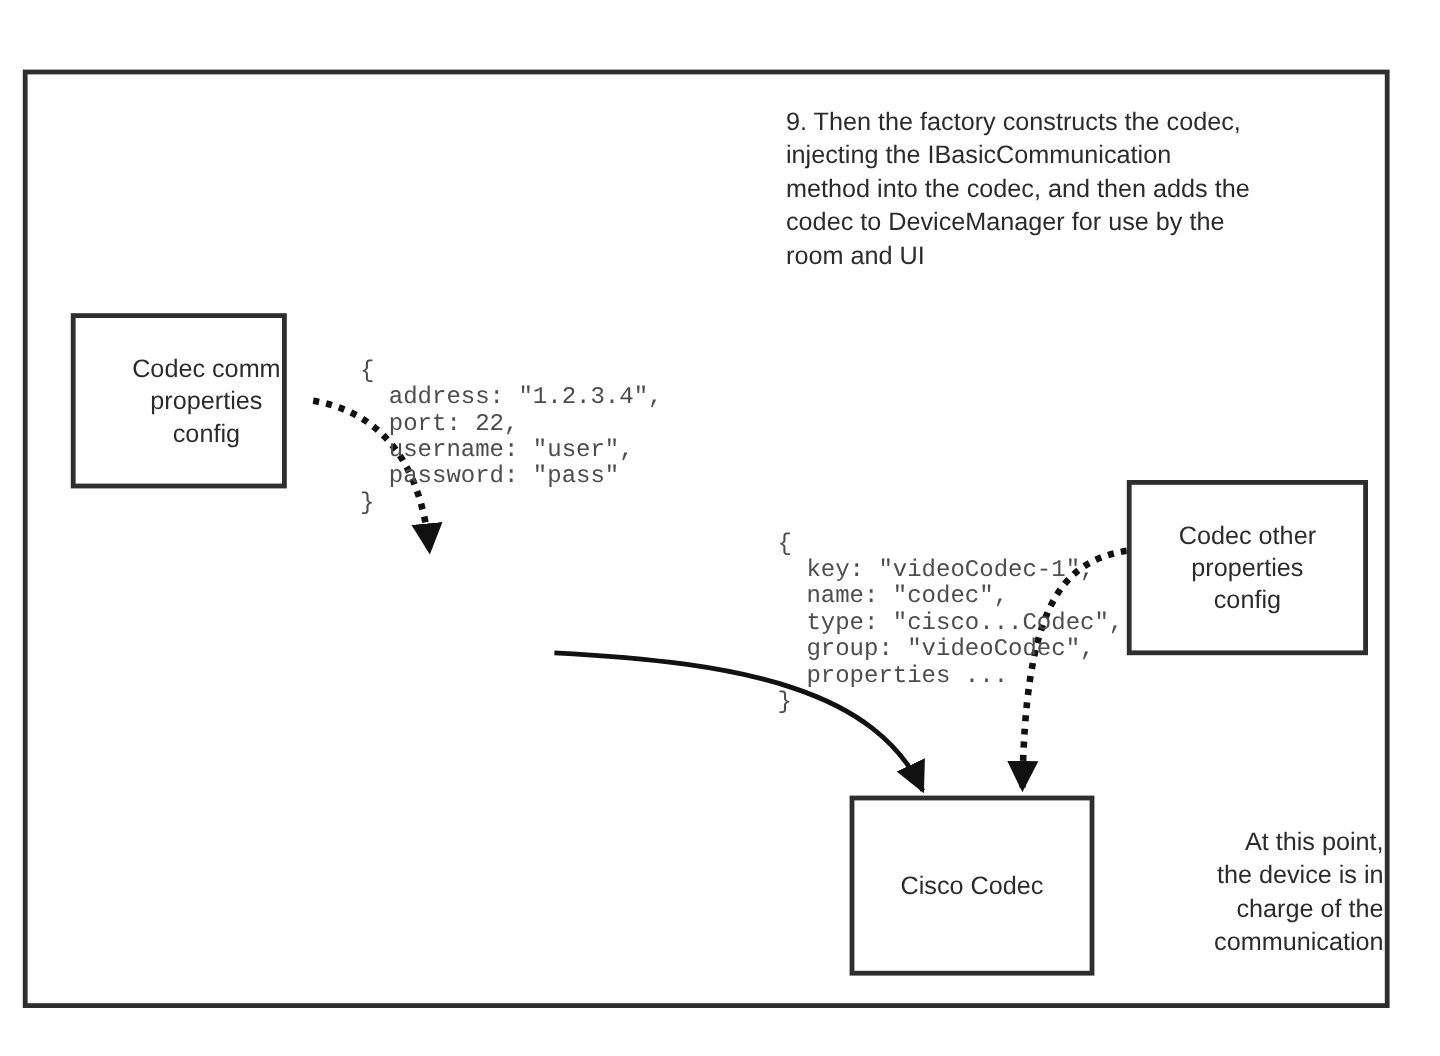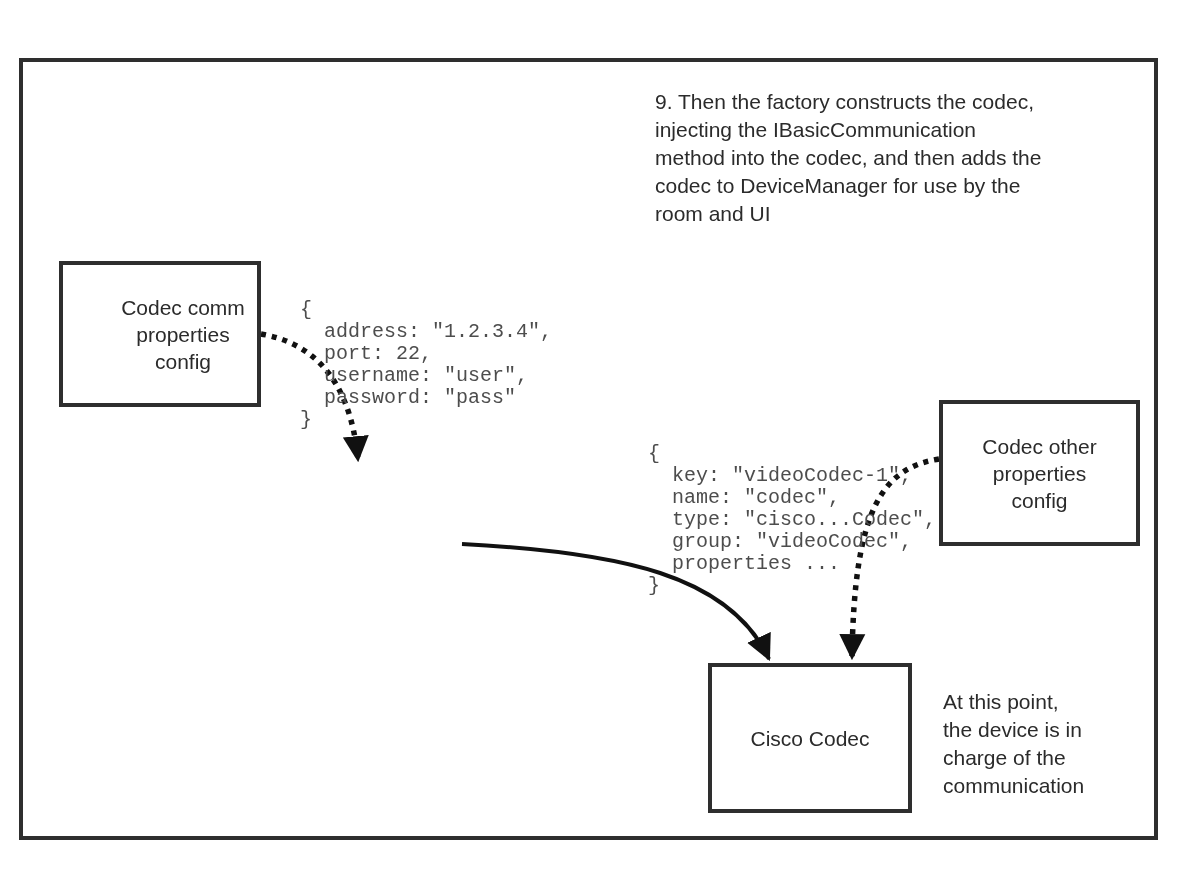--- a/index.html
+++ b/index.html
@@ -84,26 +84,26 @@
     <path class="link dotted" marker-end="url(#ah)" d="M939,459 C882,468 854,510 852,658"></path>
   </svg>
 
 
   <div class="note" style="left:655px; top:88px; width:470px;">9. Then the factory constructs the codec,
 injecting the IBasicCommunication
 method into the codec, and then adds the
 codec to DeviceManager for use by the
 room and UI</div>
 
-  <div class="note" style="left:943px; top:688px; width:210px;">At this point,
+  <div class="note" style="left:943px; top:688px; width:210px;text-align:right;">At this point,
 the device is in
 charge of the
 communication</div>
 
-  <div class="node" style="left:59px; top:261px; width:202px; height:146px;padding-left:46px;">
+  <div class="node" style="left:59px; top:261px; width:180px; height:146px;padding-left:46px;">
     <span>Codec comm
 properties
 config</span>
   </div>
 
 
   <div class="node" style="left:939px; top:400px; width:201px; height:146px;justify-content:center;">
     <span>Codec other
 properties
 config</span>

